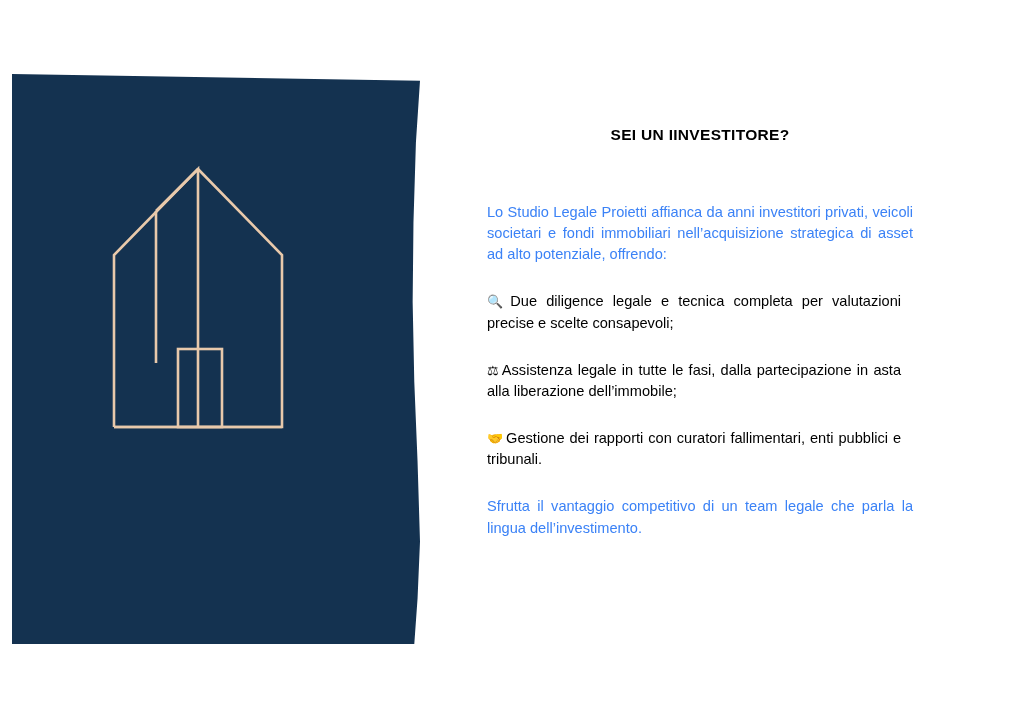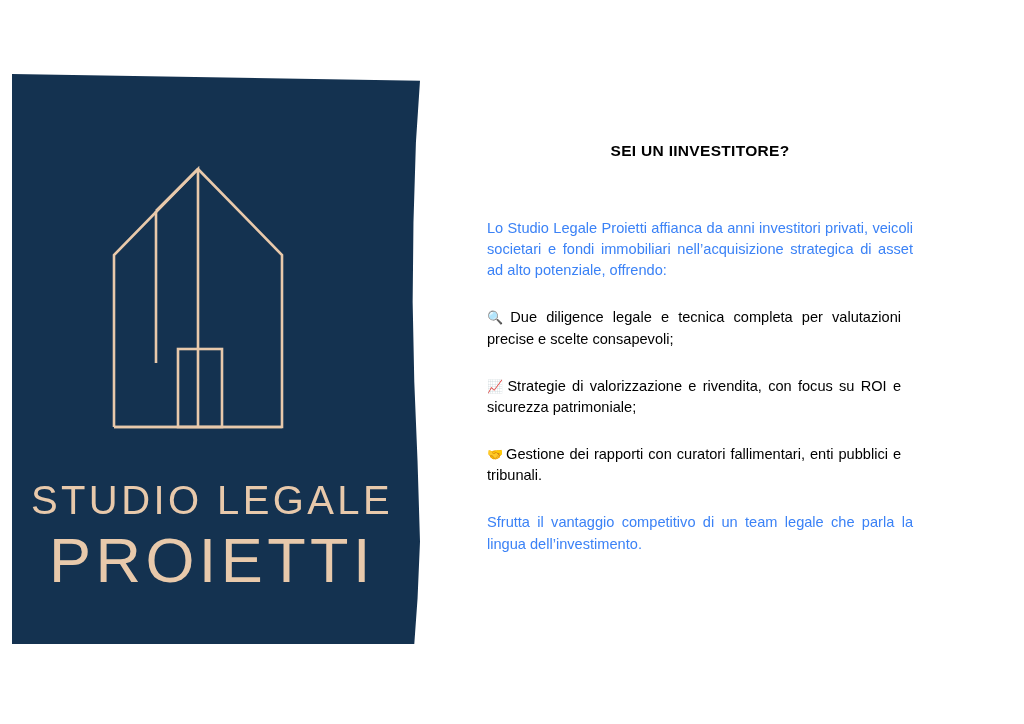--- a/index.html
+++ b/index.html
@@ -71,21 +71,21 @@
     left: 487px;
     top: 126px;
     width: 426px;
     color: #111111;
   }
 
   .headline {
     font-size: 15.5px;
     letter-spacing: 0.02em;
     text-align: center;
-    margin: 16px 0 58px 0;
+    margin: 0 0 58px 0;
     color: #000;
   }
 
   .para {
     font-size: 14.6px;
     line-height: 1.45;
     text-align: justify;
     margin: 0 0 26px 0;
     color: #3b82f6;
     hyphens: none;
@@ -120,39 +120,35 @@
       <path d="M70 84 L112 42" stroke="#e8c9ab" stroke-width="2.6" fill="none"></path>
 
       <path d="M196 128 L232 300" stroke="#e8c9ab" stroke-width="2.6" fill="none" opacity="0"></path>
 
       <rect x="92" y="222" width="44" height="78" stroke="#e8c9ab" stroke-width="2.6" fill="none"></rect>
 
       <path d="M28 300 L196 300" stroke="#e8c9ab" stroke-width="2.6" fill="none"></path>
     </svg>
   </div>
 
-  <div class="logo-text">
-    <div class="logo-line1">STUDIO LEGALE</div>
-    <div class="logo-line2">PROIETTI</div>
-  </div>
 </div>
 
 <div class="content">
 
   <h1 class="headline">SEI UN IINVESTITORE?</h1>
 
   <p class="para">Lo Studio Legale Proietti affianca da anni investitori privati, veicoli societari e fondi immobiliari nell’acquisizione strategica di asset ad alto potenziale, offrendo:</p>
 
   <p class="bullet">
     <span class="b-icon">🔍</span><span>Due diligence legale e tecnica completa per valutazioni precise e scelte consapevoli;</span>
   </p>
 
+  <p class="bullet">
+    <span class="b-icon">⚖</span><span>Assistenza legale in tutte le fasi, dalla partecipazione in asta alla liberazione dell’immobile;</span>
+  </p>
 
-  <p class="bullet">
-    <span class="b-icon">📈</span><span>Strategie di valorizzazione e rivendita, con focus su ROI e sicurezza patrimoniale;</span>
-  </p>
 
   <p class="bullet">
     <span class="b-icon">🤝</span><span>Gestione dei rapporti con curatori fallimentari, enti pubblici e tribunali.</span>
   </p>
 
   <p class="para">Sfrutta il vantaggio competitivo di un team legale che parla la lingua dell’investimento.</p>
 </div>
 
 </body></html>

